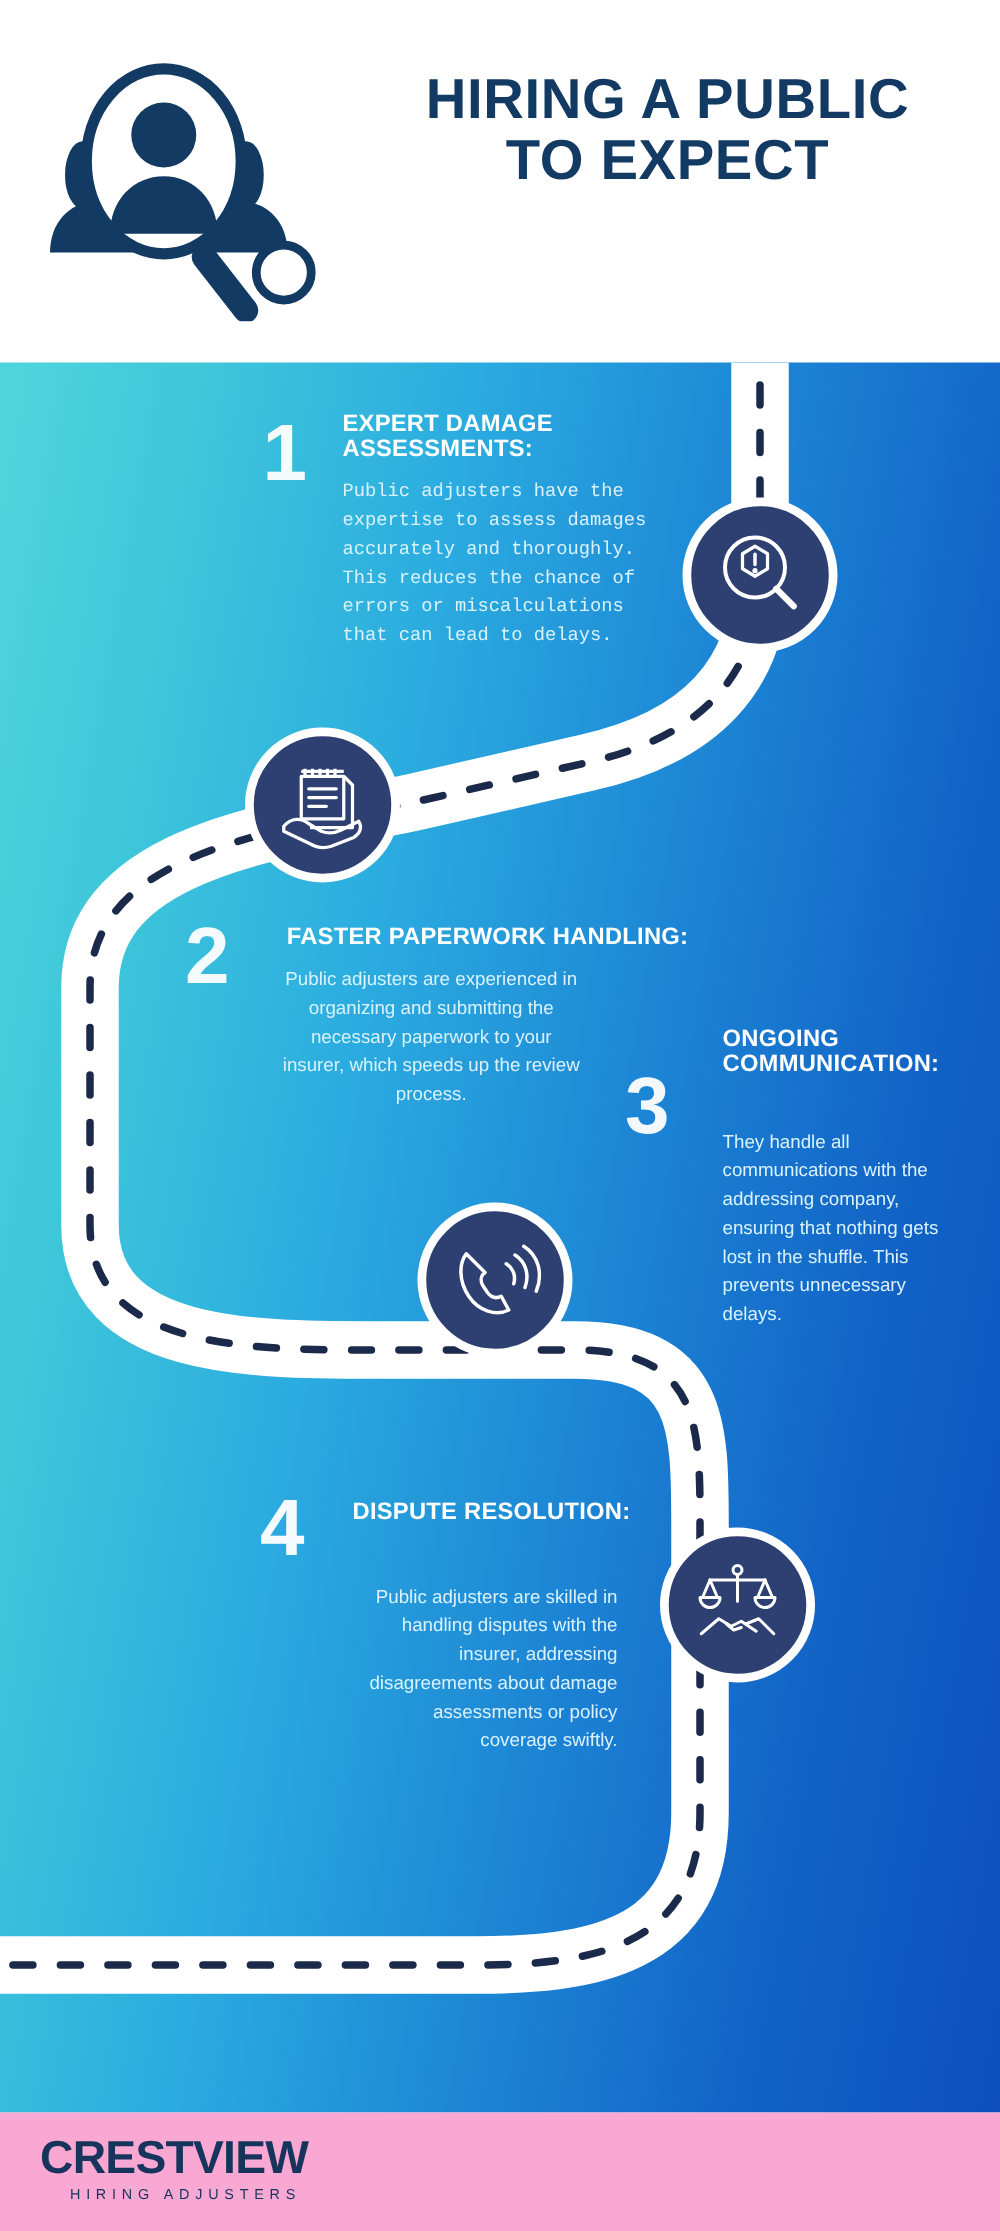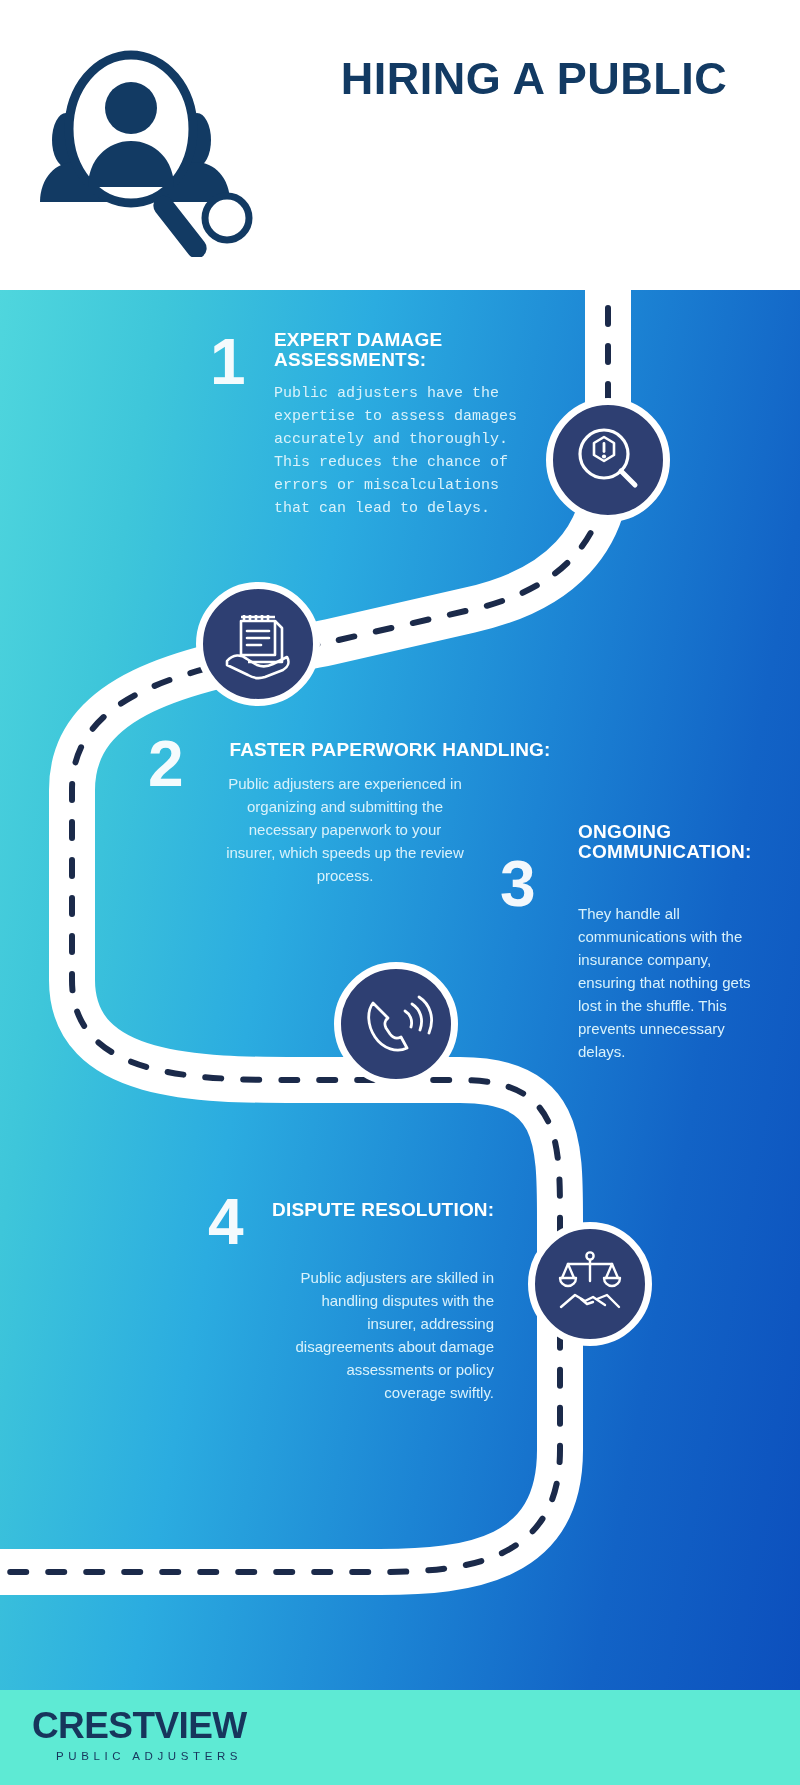--- a/index.html
+++ b/index.html
@@ -81,41 +81,41 @@
   #step-2 .step-title { left:225px; top:450px; width:330px;text-align:center; }
   #step-2 .step-body  { left:225px; top:482px; width:240px;text-align:center; }
 
   #step-3 { left:0; top:0; width:800px; }
   #step-3 .step-num   { left:500px; top:562px; }
   #step-3 .step-title { left:578px; top:532px; width:200px; }
   #step-3 .step-body  { left:578px; top:612px; width:194px; }
 
   #step-4 { left:0; top:0; width:800px; }
   #step-4 .step-num   { left:208px; top:900px; }
-  #step-4 .step-title { left:272px; top:910px; width:240px; }
+  #step-4 .step-title { left:282px; top:910px; width:240px; }
   #step-4 .step-body  { left:282px; top:976px; width:212px;text-align:right; }
 
   
   .icon-badge {
     position:absolute;
     border-radius:50%;
     background:#2e3f72;
     border:7px solid #ffffff;
     display:flex; align-items:center; justify-content:center;
   }
   #badge-1 { left:546px; top:108px; width:124px; height:124px; }
   #badge-2 { left:196px; top:292px; width:124px; height:124px; }
   #badge-3 { left:334px; top:672px; width:124px; height:124px; }
   #badge-4 { left:528px; top:932px; width:124px; height:124px; }
   .icon-badge svg { width:74px; height:74px; display:block; }
 
   
   #footer {
     position:absolute; left:0; top:1690px; width:800px; height:95px;
-    background:#5eead4;
+    background:#f9a8d4;
     padding-left:35px;
   }
   #footer-logo { position:absolute; left:32px; top:16px; }
   #brand-name {
     color:#17355c;
     font-size:37px;
     font-weight:700;
     letter-spacing:-0.6px;
     line-height:40px;
   }
@@ -154,20 +154,21 @@
         <path d="M66 165c0-27 19-46 43-46s43 19 43 46z" fill="#123a63"></path>
 
         <rect x="148" y="168" width="20" height="74" rx="10" transform="rotate(-38 158 205)" fill="#123a63"></rect>
 
         <circle cx="205" cy="196" r="22" fill="#ffffff" stroke="#123a63" stroke-width="7"></circle>
       </svg>
     </div>
 
     <div id="header-title">
       <span class="tline">HIRING A PUBLIC</span>
+      <span class="tline">TO EXPECT</span>
     </div>
   </div>
 
   <div id="body-area">
 
     <svg id="road-svg" viewBox="0 0 800 1400" aria-hidden="true">
       <defs>
         <path id="routeline" d="M608,-20
                  L608,170
                  C608,250 560,300 470,320
@@ -223,21 +224,21 @@
           <line x1="26" y1="38" x2="40" y2="38" stroke-linecap="round"></line>
         </g>
         <path d="M6 54 C12 47 20 47 26 52 L36 58 C41 60 46 60 52 57 L66 50
                  C69 55 67 60 62 63 L44 70 C38 72 32 71 27 68 L6 58 Z" fill="none" stroke="#ffffff" stroke-width="2.6" stroke-linejoin="round"></path>
       </svg>
     </div>
 
     <div class="step" id="step-3">
       <div class="step-num">3</div>
       <div class="step-title">ONGOING COMMUNICATION:</div>
-      <div class="step-body">They handle all communications with the insurance company, ensuring that nothing gets lost in the shuffle. This prevents unnecessary delays.</div>
+      <div class="step-body">They handle all communications with the addressing company, ensuring that nothing gets lost in the shuffle. This prevents unnecessary delays.</div>
     </div>
 
     <div class="icon-badge" id="badge-3">
       <svg viewBox="0 0 74 74" aria-hidden="true">
         <g fill="none" stroke="#ffffff" stroke-width="2.8" stroke-linecap="round" stroke-linejoin="round">
           <path d="M14 16 C8 24 8 38 16 50 C24 62 38 66 48 61
                    L42 50 C38 52 34 51 31 47 L27 41 C25 37 26 33 29 31 Z"></path>
           <path d="M46 24 C51 27 54 33 52 40"></path>
           <path d="M53 17 C61 22 65 32 61 43"></path>
           <path d="M60 10 C71 17 76 31 70 46"></path>
@@ -268,17 +269,17 @@
           <path d="M28 52 L34 57 L40 55"></path>
         </g>
       </svg>
     </div>
 
   </div>
 
   <div id="footer">
     <div id="footer-logo">
       <div id="brand-name">CRESTVIEW</div>
-      <div id="brand-tag">PUBLIC ADJUSTERS</div>
+      <div id="brand-tag">HIRING ADJUSTERS</div>
     </div>
   </div>
 
 </div>
 
 </body></html>

